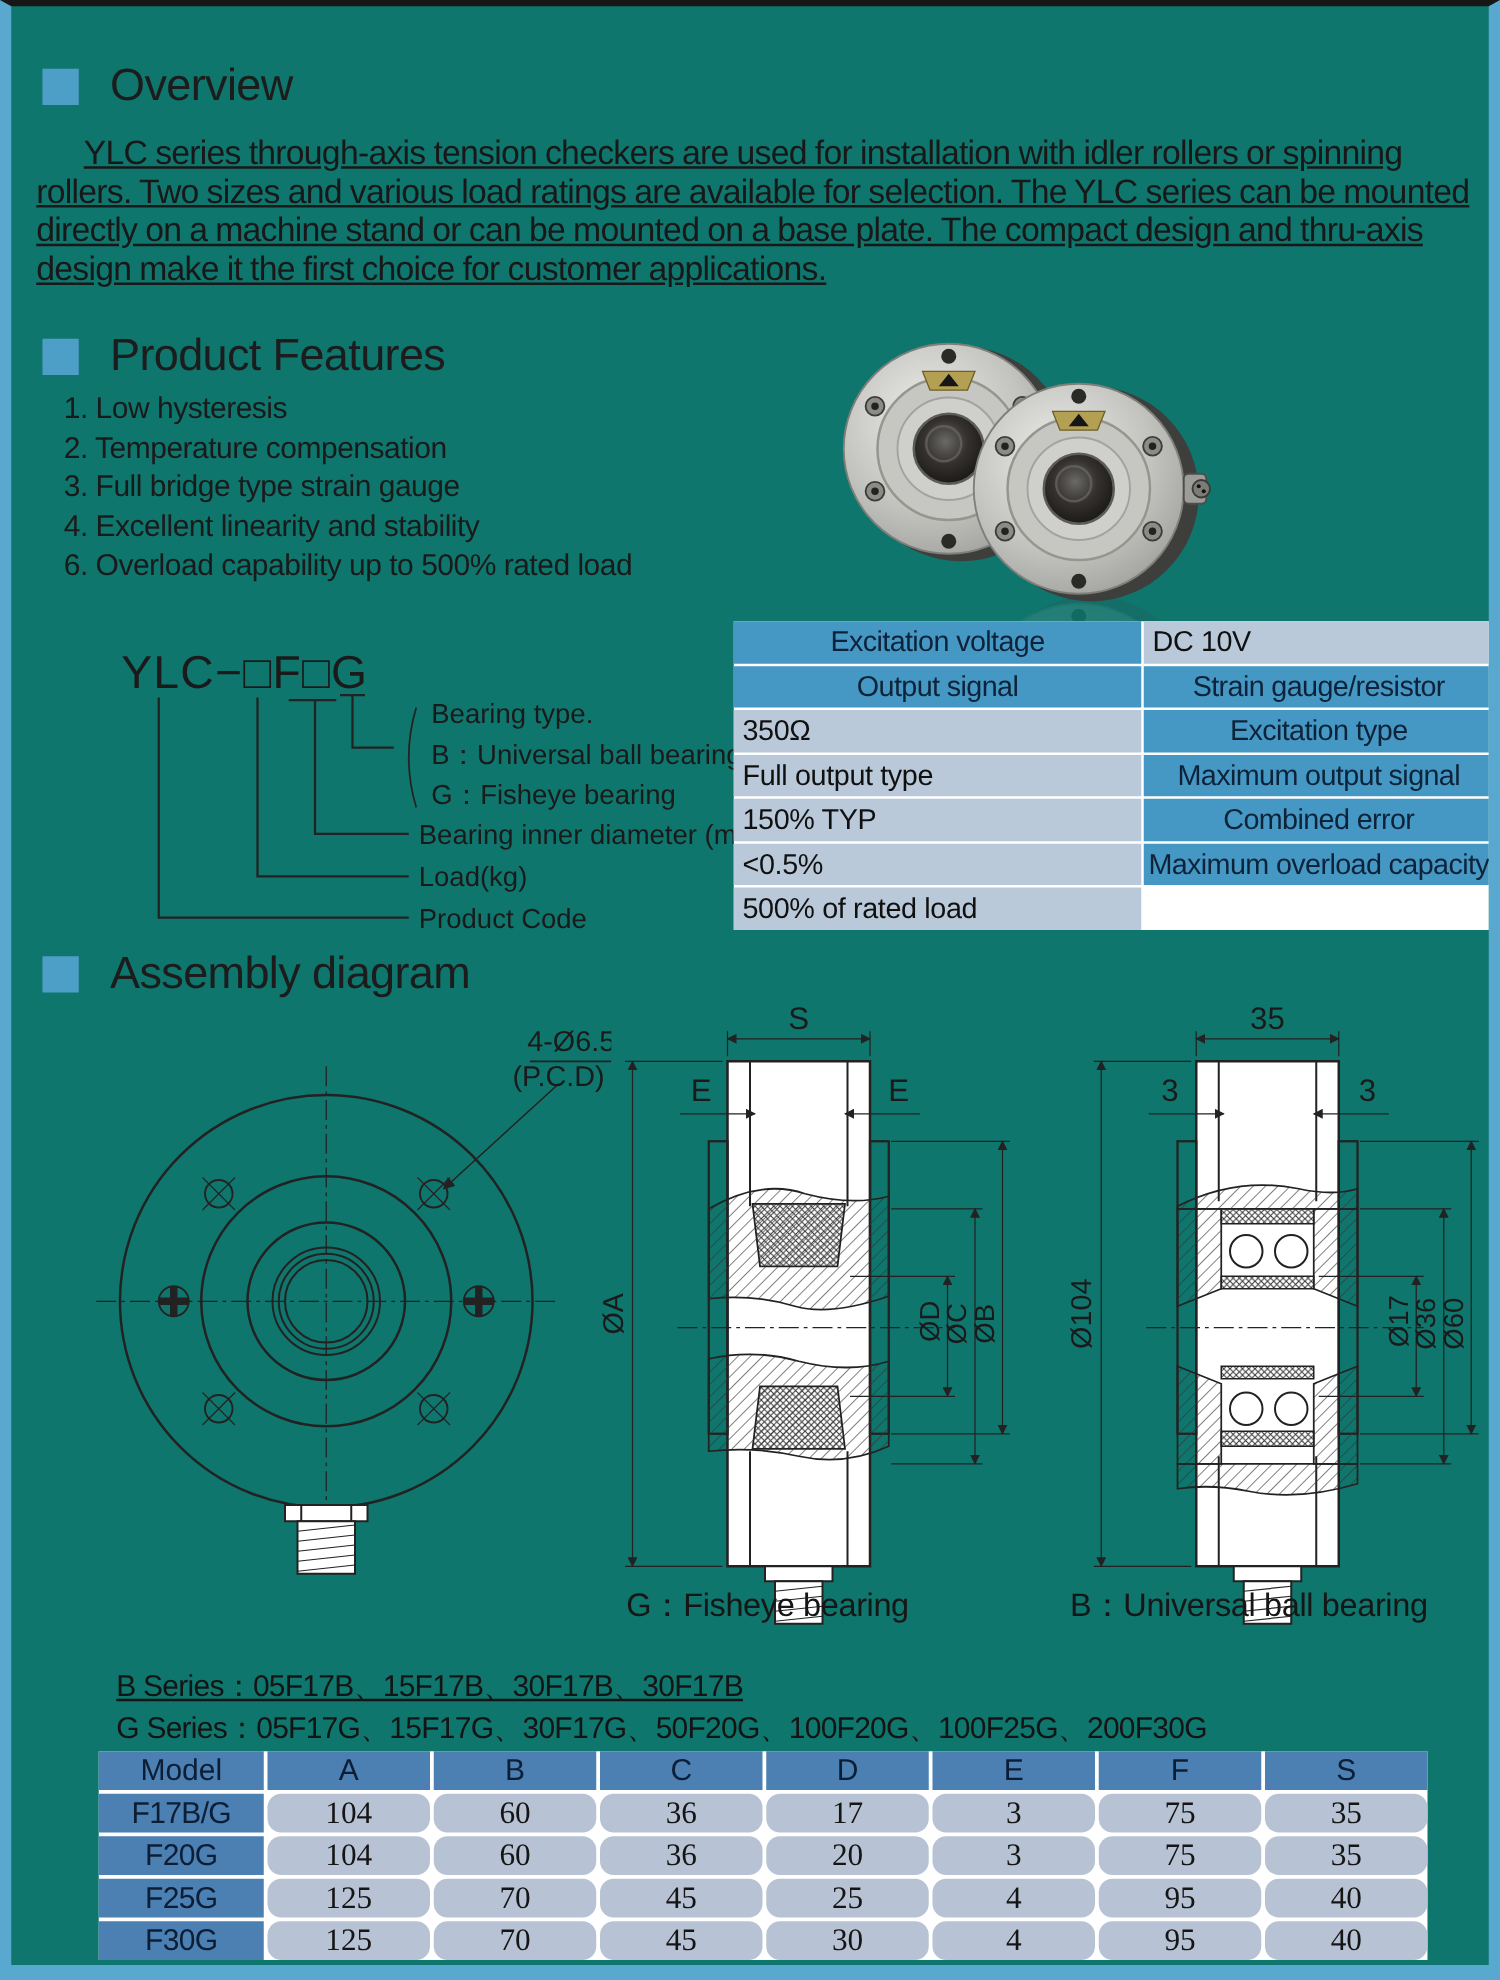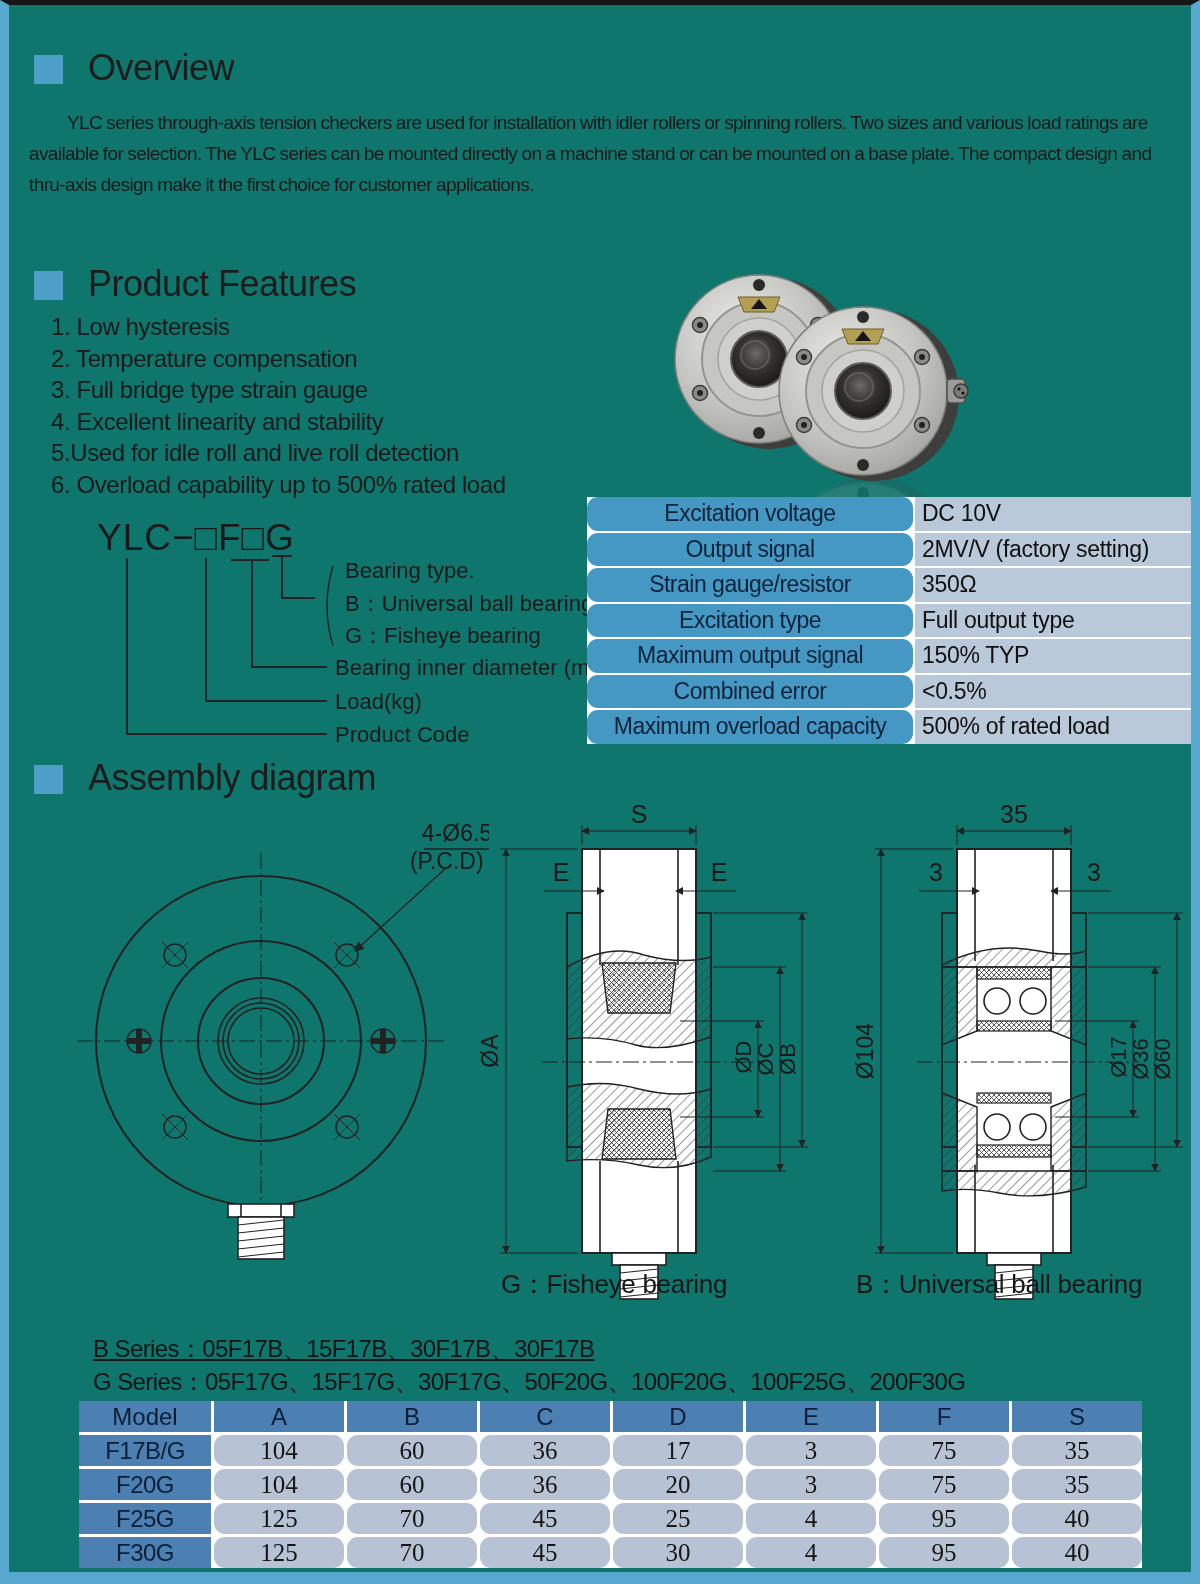--- a/index.html
+++ b/index.html
@@ -3,27 +3,27 @@
 <meta charset="utf-8">
 <style>
   html,body{margin:0;padding:0;background:#fff;}
   .page{position:relative;width:1200px;height:1584px;box-sizing:border-box;background:#0f766e;
         border-top:5px solid #161616;border-left:9px solid #58a8cf;border-right:9px solid #58a8cf;
         border-bottom:12px solid #58a8cf;overflow:hidden;
         font-family:"Liberation Sans",sans-serif;color:#1a1a1a;}
   .abs{position:absolute;}
   .sq{position:absolute;width:29px;height:29px;background:#4d9fc8;}
   .h1{position:absolute;font-size:36px;letter-spacing:-0.5px;color:#1c1c1c;}
-  .para{position:absolute;left:20px;top:102px;width:1158px;font-size:19px;line-height:31px;
-        letter-spacing:-0.6px;word-spacing:-0.5px;text-indent:38px;color:#181818;}
+  .para{position:absolute;left:20px;top:102px;width:1158px;font-size:27px;line-height:31px;
+        letter-spacing:-0.6px;word-spacing:-0.5px;text-indent:38px;color:#181818;text-decoration:underline;}
   .feat{position:absolute;left:42px;top:306px;font-size:24px;line-height:31.5px;letter-spacing:-0.4px;}
   .spec{position:absolute;left:578px;top:492px;width:608px;display:grid;
         grid-template-columns:326px 1fr;gap:2px;background:#fff;}
   .spec .lb{background:#4598c4;color:#0e2339;font-size:23px;height:33.5px;
-        display:flex;align-items:center;justify-content:center;letter-spacing:-0.5px;border-radius:11px;}
+        display:flex;align-items:center;justify-content:center;letter-spacing:-0.5px;}
   .spec .vl{background:#b9c9d9;color:#101010;font-size:23px;height:33.5px;
         display:flex;align-items:center;padding-left:7px;letter-spacing:-0.3px;}
   .caption{position:absolute;font-size:26px;letter-spacing:-0.3px;color:#161616;}
   .series{position:absolute;left:84px;font-size:24px;letter-spacing:-0.6px;color:#141414;}
   .dimtab{position:absolute;left:70px;top:1396px;width:1063px;display:grid;
         grid-template-columns:132px repeat(7,1fr);gap:3px;background:#fff;}
   .dimtab .hd{background:#4c7fb2;color:#0c1e35;font-size:24px;height:31px;
         display:flex;align-items:center;justify-content:center;}
   .dimtab .md{background:#4c7fb2;color:#0c1e35;font-size:24px;height:31px;
         display:flex;align-items:center;justify-content:center;letter-spacing:-0.5px;}
@@ -42,21 +42,20 @@
   <div class="h1" style="left:79px;top:42px;">Overview</div>
   <div class="para">YLC series through-axis tension checkers are used for installation with idler rollers or spinning rollers. Two sizes and various load ratings are available for selection. The YLC series can be mounted directly on a machine stand or can be mounted on a base plate. The compact design and thru-axis design make it the first choice for customer applications.</div>
 
   <div class="sq" style="left:25px;top:266px;"></div>
   <div class="h1" style="left:79px;top:258px;">Product Features</div>
   <div class="feat">
     <div>1. Low hysteresis</div>
     <div>2. Temperature compensation</div>
     <div>3. Full bridge type strain gauge</div>
     <div>4. Excellent linearity and stability</div>
-    <div>5.Used for idle roll and live roll detection</div>
     <div>6. Overload capability up to 500% rated load</div>
   </div>
 
   <svg class="abs" style="left:630px;top:220px;" width="560" height="322" viewBox="0 0 560 322">
     <defs>
       <radialGradient id="mtl" cx="40%" cy="35%" r="75%">
         <stop offset="0%" stop-color="#ececea"></stop>
           <stop offset="60%" stop-color="#c2c2bf"></stop>
         <stop offset="88%" stop-color="#a8a8a4"></stop>
           <stop offset="100%" stop-color="#8a8a86"></stop>
@@ -133,21 +132,20 @@
     <text class="code-label" x="256" y="133">G：Fisheye bearing</text>
     <text class="code-label" x="246" y="165">Bearing inner diameter (mm)</text>
     <text class="code-label" x="246" y="199">Load(kg)</text>
     <text class="code-label" x="246" y="232">Product Code</text>
   </svg>
 
   <div class="spec">
     <div class="lb">Excitation voltage</div>
     <div class="vl">DC 10V</div>
     <div class="lb">Output signal</div>
-    <div class="vl">2MV/V (factory setting)</div>
     <div class="lb">Strain gauge/resistor</div>
     <div class="vl">350Ω</div>
     <div class="lb">Excitation type</div>
     <div class="vl">Full output type</div>
     <div class="lb">Maximum output signal</div>
     <div class="vl"> 150% TYP</div>
     <div class="lb">Combined error</div>
     <div class="vl">&lt;0.5%</div>
     <div class="lb">Maximum overload capacity</div>
     <div class="vl">500% of rated load</div>

